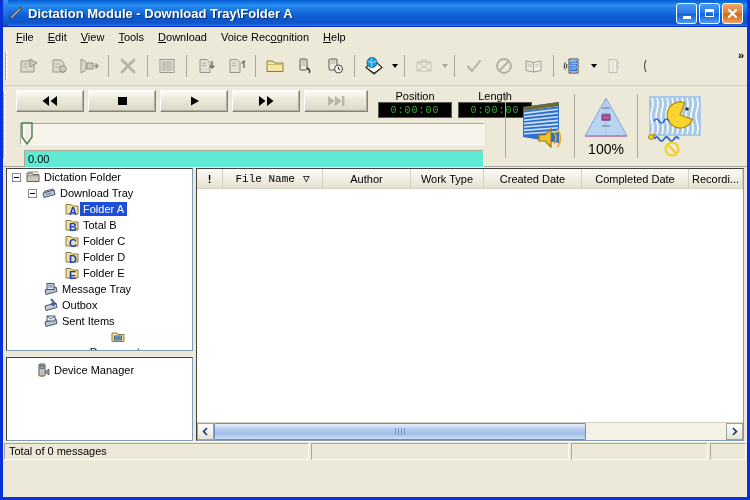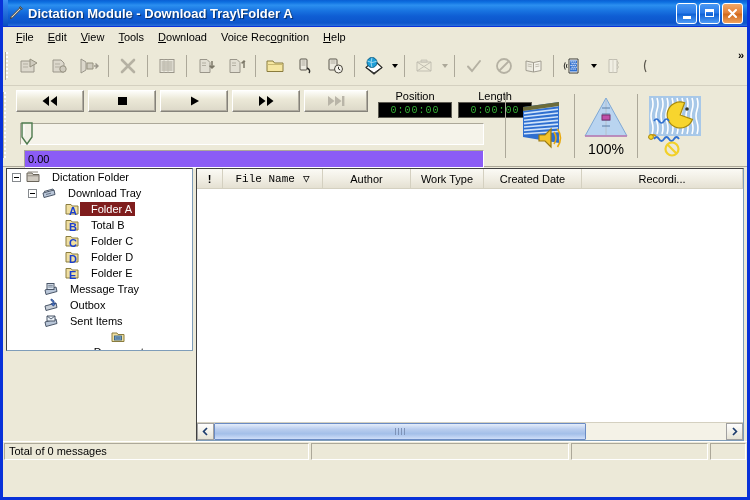--- a/index.html
+++ b/index.html
@@ -130,21 +130,21 @@
   #slider-row{padding:5px 0 0 8px;}
   #slider-track{
     height:22px;background:#f5f3ea;border:1px solid #aca899;
     border-right-color:#fff;border-bottom-color:#fff;
     position:relative;margin-right:14px;box-sizing:border-box;
   }
   #slider-thumb{
     position:absolute;left:-1px;top:-2px;width:15px;height:24px;
   }
   #wave-box{
-    margin:5px 0 0 12px;height:18px;background:#8b5cf6;
+    margin:5px 0 0 12px;height:18px;background:#5eead4;
     border:1px solid #aca899;border-right-color:#fff;border-bottom-color:#fff;
     margin-right:14px;padding-left:3px;font-size:11px;color:#000;
     line-height:17px;box-sizing:border-box;
   }
   #tp-right{flex:none;width:258px;display:flex;align-items:center;}
   .tp-cell{
     display:flex;flex-direction:column;align-items:center;justify-content:center;
     flex:none;
   }
   .vsep{width:1px;height:64px;background:#aca899;margin:0 7px;flex:none;}
@@ -167,22 +167,22 @@
     display:flex;align-items:center;height:16px;padding-left:0;
     white-space:nowrap;font-size:11px;color:#000;
   }
   .expander{
     width:9px;height:9px;border:1px solid #868a8e;background:#fff;
     position:relative;flex:none;box-sizing:border-box;
   }
   .expander:before{
     content:"";position:absolute;left:1px;top:3px;width:5px;height:1px;background:#000;
   }
-  .tlabel{padding-left:11px;padding-right:3px;line-height:14px;}
-  .tlabel.sel{background:#7f1d1d;color:#fff;}
+  .tlabel{padding-left:3px;padding-right:3px;line-height:14px;}
+  .tlabel.sel{background:#1d4ed8;color:#fff;}
   .ticon{width:16px;height:16px;flex:none;position:relative;}
   
   #right-pane{
     flex:1 1 auto;margin:1px 3px 0 3px;
     border:1px solid #7f9db9;border-top-color:#404040;border-left-color:#404040;
     background:#fff;display:flex;flex-direction:column;box-sizing:border-box;
   }
   #lv-header{
     height:19px;flex:none;display:flex;background:#ece9d8;
     border-bottom:1px solid #d4d0c0;
@@ -692,39 +692,55 @@
               <rect x="4.5" y="7" width="7" height="4" fill="#8ab4dc" stroke="#36617f" stroke-width=".9"></rect>
               <path d="M5.4 9 H10.6" stroke="#2a4a66" stroke-width=".9"></path>
             </svg>
           </span>
           <span class="tlabel">Documents</span>
         </div>
       </div>
 
       <div id="tree-split"></div>
 
+      <div id="tree-bottom" class="tree-box">
+        <div class="tnode" style="padding-left:28px;margin-top:4px;">
+          <span class="ticon">
+            <svg width="16" height="16" viewBox="0 0 16 16">
+              <rect x="4" y="2" width="6" height="12" rx="1" fill="#e8e6da" stroke="#4a463c" stroke-width="1"></rect>
+              <rect x="5.2" y="3.4" width="3.6" height="3" fill="#8aa8c8" stroke="#3a5a78" stroke-width=".7"></rect>
+              <path d="M5.2 8 H8.8 M5.2 10 H8.8 M5.2 12 H8.8" stroke="#8a867a" stroke-width=".8"></path>
+              <path d="M10 10 L14 7 L14 13 Z" fill="#9a968a" stroke="#5a564c" stroke-width=".8"></path>
+            </svg>
+          </span>
+          <span class="tlabel">Device Manager</span>
+        </div>
+      </div>
     </div>
 
     <div id="right-pane">
       <div id="lv-header">
         <span class="lvh" style="flex:0 0 26px;">
           <b>!</b>
         </span>
         <span class="lvh" style="flex:0 0 100px;font-family:Liberation Mono, monospace;">
           <span>File Name</span>
           <span class="sortmark">▽</span>
         </span>
         <span class="lvh" style="flex:0 0 88px;">
           <span>Author</span>
         </span>
         <span class="lvh" style="flex:0 0 73px;">
           <span>Work Type</span>
         </span>
         <span class="lvh" style="flex:0 0 98px;">
           <span>Created Date</span>
+        </span>
+        <span class="lvh" style="flex:0 0 107px;">
+          <span>Completed Date</span>
         </span>
         <span class="lvh" style="flex:1 1 auto;">
           <span>Recordi...</span>
         </span>
       </div>
 
       <div id="lv-body"></div>
 
       <div id="lv-scroll">
         <span class="sb-btn">

